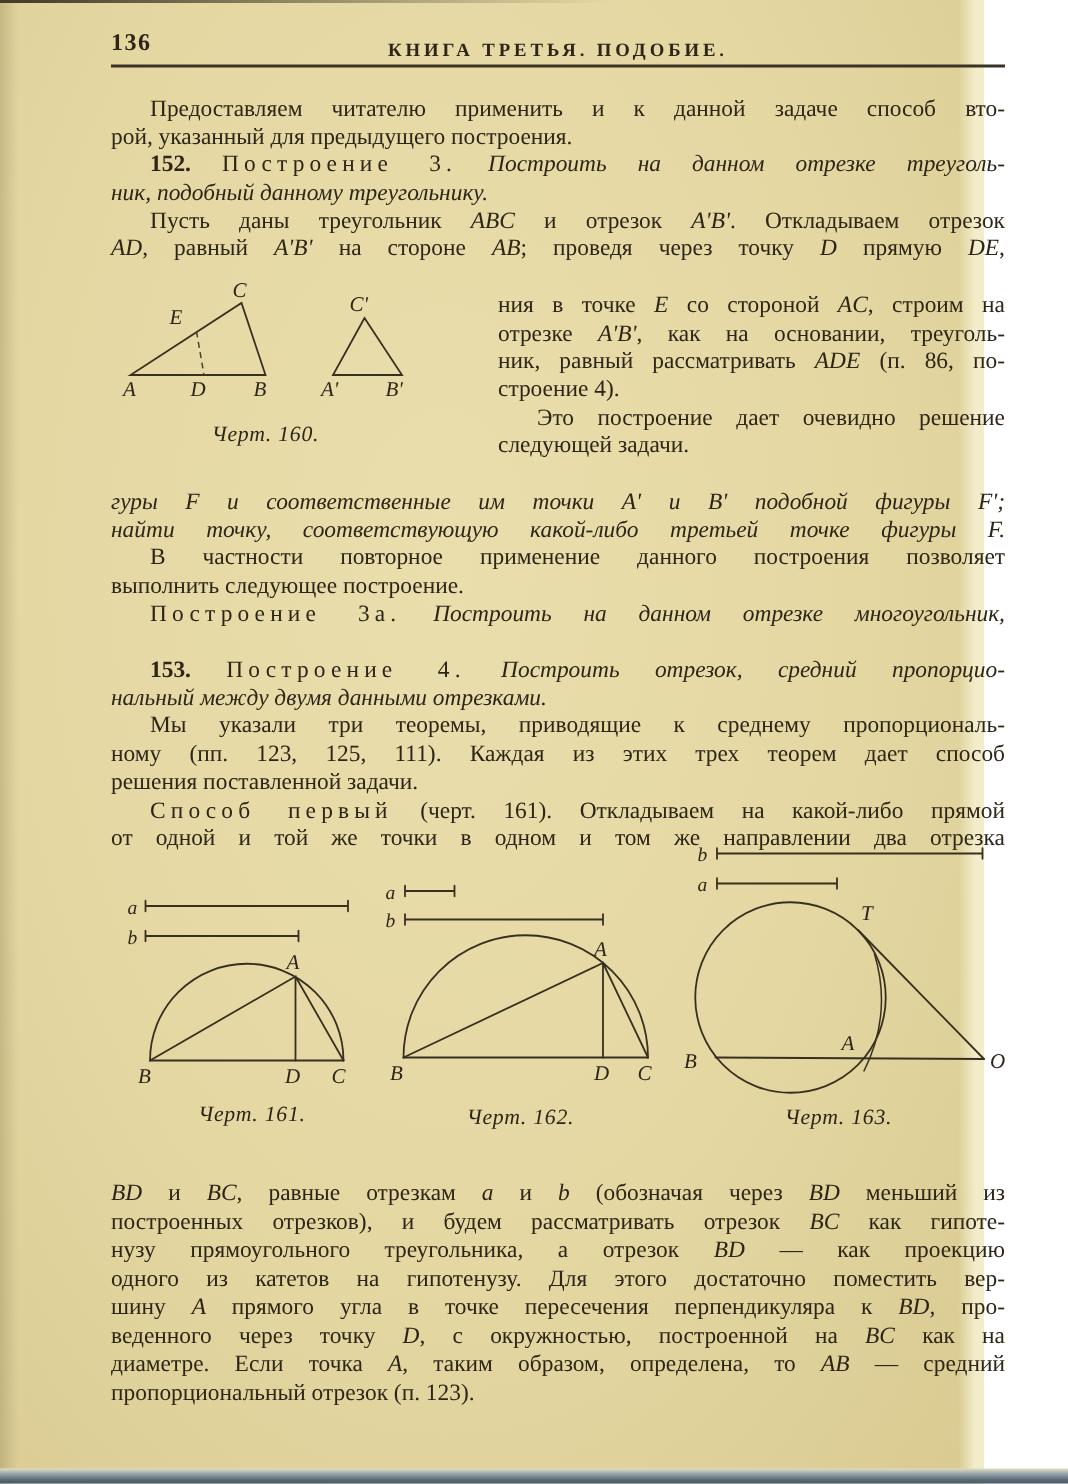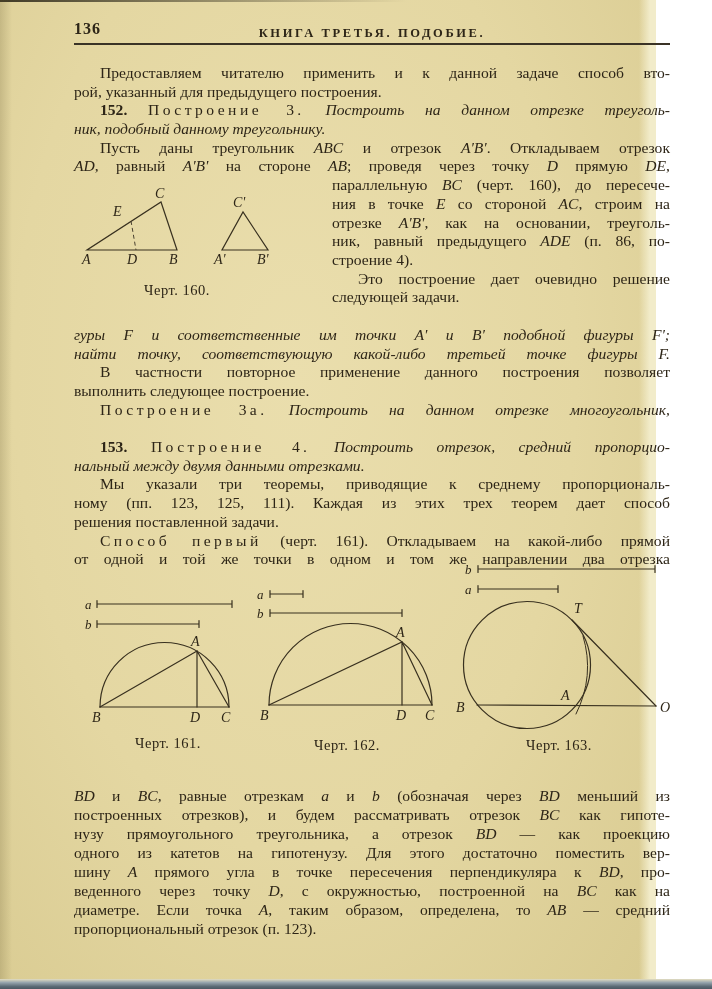--- a/index.html
+++ b/index.html
@@ -34,45 +34,44 @@
   .st-i{font-style:italic;}
   .st-b{font-weight:bold;}
   .st-s{letter-spacing:0.22em;}
   
   svg{position:absolute;overflow:visible;}
   .fline{stroke:#38301f;stroke-width:1.2;fill:none;stroke-linecap:round;}
   .fdash{stroke:#4a4130;stroke-width:1;fill:none;stroke-dasharray:4 3;}
   .flab{font-family:"Liberation Serif","DejaVu Serif",serif;font-style:italic;
     font-size:14px;fill:#2d2517;}
   .flab-s{font-size:13px;}
-  .cap{position:absolute;font-size:14.5px;letter-spacing:0.5px;text-align:center;}
+  .cap{position:absolute;font-size:14.5px;letter-spacing:0.5px;text-align:center;font-style:italic;}
 </style>
 </head>
 <body>
 
 <div id="page">
 
   <div class="edge-top"></div>
   <div class="edge-left"></div>
   <div class="edge-right"></div>
 
   <div class="pagenum">136</div>
   <div class="htitle">КНИГА ТРЕТЬЯ. ПОДОБИЕ.</div>
   <div class="hrule"></div>
 
   <div class="ln j ind" style="top:63px"><span class="st-r">Предоставляем читателю применить и к данной задаче способ вто-</span></div>
   <div class="ln" style="top:82px"><span class="st-r">рой, указанный для предыдущего построения.</span></div>
   <div class="ln j ind" style="top:100px"><span class="st-b">152.</span><span class="st-r"> </span><span class="st-s">Построение 3.</span><span class="st-r"> </span><span class="st-i">Построить на данном отрезке треуголь-</span></div>
   <div class="ln" style="top:119px"><span class="st-i">ник, подобный данному треугольнику.</span></div>
   <div class="ln j ind" style="top:138px"><span class="st-r">Пусть даны треугольник </span><span class="st-i">ABC</span><span class="st-r"> и отрезок </span><span class="st-i">A'B'</span><span class="st-r">. Откладываем отрезок</span></div>
   <div class="ln j" style="top:156px"><span class="st-i">AD</span><span class="st-r">, равный </span><span class="st-i">A'B'</span><span class="st-r"> на стороне </span><span class="st-i">AB</span><span class="st-r">; проведя через точку </span><span class="st-i">D</span><span class="st-r"> прямую </span><span class="st-i">DE</span><span class="st-r">,</span></div>
-  <div class="ln rc j" style="top:175px"><span class="st-r">параллельную </span><span class="st-i">BC</span><span class="st-r"> (черт. 160), до пересече-</span></div>
   <div class="ln rc j" style="top:194px"><span class="st-r">ния в точке </span><span class="st-i">E</span><span class="st-r"> со стороной </span><span class="st-i">AC</span><span class="st-r">, строим на</span></div>
   <div class="ln rc j" style="top:213px"><span class="st-r">отрезке </span><span class="st-i">A'B'</span><span class="st-r">, как на основании, треуголь-</span></div>
-  <div class="ln rc j" style="top:231px"><span class="st-r">ник, равный предыдущего </span><span class="st-i">ADE</span><span class="st-r"> (п. 86, по-</span></div>
+  <div class="ln rc j" style="top:231px"><span class="st-r">ник, равный рассматривать </span><span class="st-i">ADE</span><span class="st-r"> (п. 86, по-</span></div>
   <div class="ln rc" style="top:250px"><span class="st-r">строение 4).</span></div>
   <div class="ln rc j ind" style="top:269px"><span class="st-r">Это построение дает очевидно решение</span></div>
   <div class="ln rc" style="top:287px"><span class="st-r">следующей задачи.</span></div>
   <div class="ln j" style="top:325px"><span class="st-i">гуры F и соответственные им точки A' и B' подобной фигуры F';</span></div>
   <div class="ln j" style="top:344px"><span class="st-i">найти точку, соответствующую какой-либо третьей точке фигуры F.</span></div>
   <div class="ln j ind" style="top:362px"><span class="st-r">В частности повторное применение данного построения позволяет</span></div>
   <div class="ln" style="top:381px"><span class="st-r">выполнить следующее построение.</span></div>
   <div class="ln j ind" style="top:400px"><span class="st-s">Построение 3а.</span><span class="st-r"> </span><span class="st-i">Построить на данном отрезке многоугольник,</span></div>
   <div class="ln j ind" style="top:437px"><span class="st-b">153.</span><span class="st-r"> </span><span class="st-s">Построение 4.</span><span class="st-r"> </span><span class="st-i">Построить отрезок, средний пропорцио-</span></div>
   <div class="ln" style="top:456px"><span class="st-i">нальный между двумя данными отрезками.</span></div>

